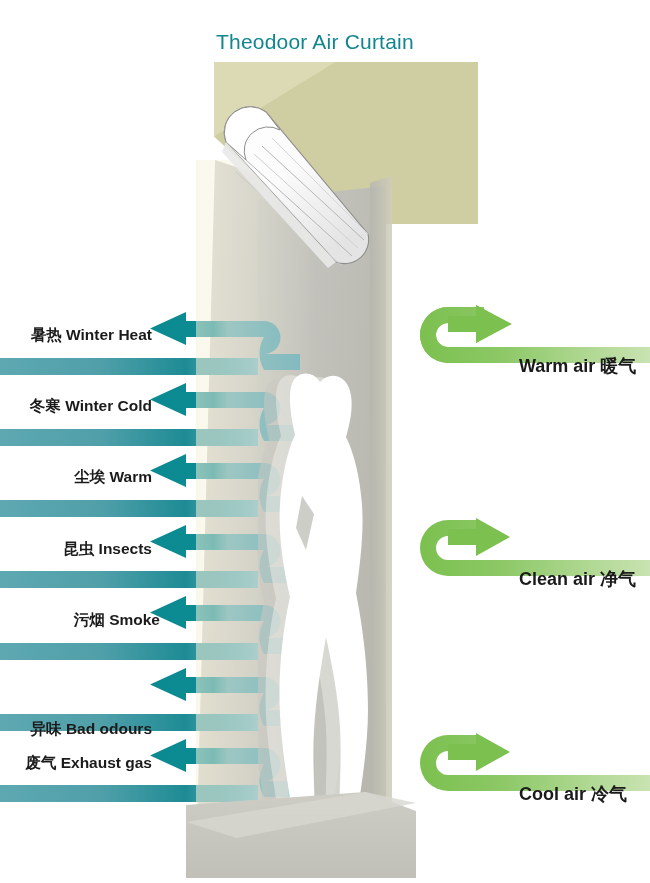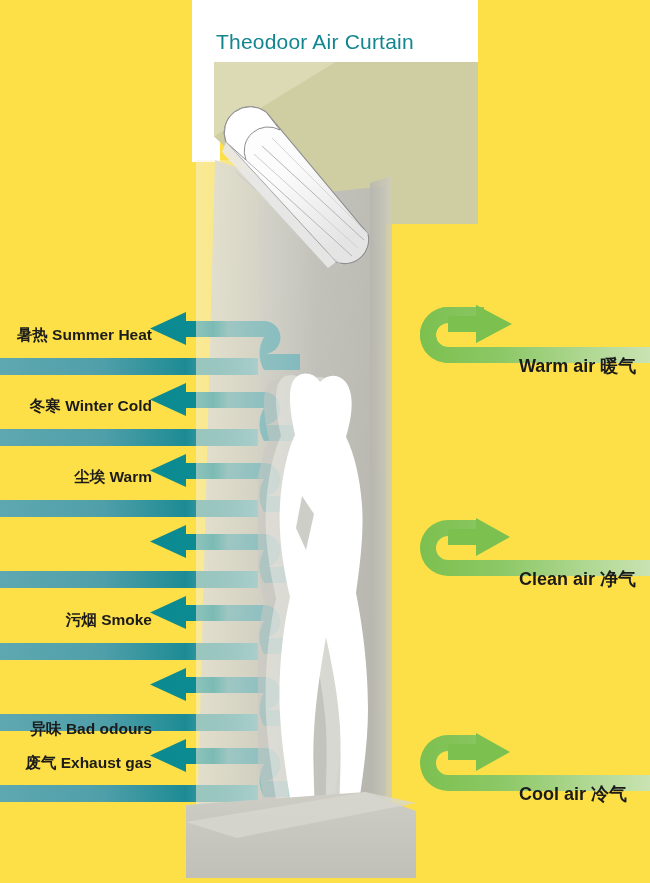--- a/index.html
+++ b/index.html
@@ -2,21 +2,21 @@
 <html><head>
 <meta charset="utf-8">
 <style>
   html,body{margin:0;padding:0;}
   body{
     width:650px;height:883px;
     background:#f6f1da;
     font-family:"Liberation Sans","DejaVu Sans",sans-serif;
     overflow:hidden;
   }
-  #stage{position:relative;width:650px;height:883px;overflow:hidden;background:#fde047;}
+  #stage{position:relative;width:650px;height:883px;overflow:hidden;background:#ffffff;}
 
   
   .white-panel{position:absolute;left:192px;top:0;width:286px;height:72px;background:#ffffff;}
   .white-panel-l{position:absolute;left:192px;top:0;width:28px;height:162px;background:#ffffff;}
   .ceiling{
     position:absolute;left:214px;top:62px;width:264px;height:162px;
     background:#cfcda2;
     clip-path:polygon(0% 0%,100% 0%,100% 100%,36% 100%,0% 46%);
   }
   .ceiling-hi{
@@ -331,24 +331,25 @@
         <stop offset="0" stop-color="#7cc04f"></stop>
             <stop offset="0.35" stop-color="#8cc866"></stop>
         <stop offset="1" stop-color="#c9e3b2"></stop>
       </linearGradient>
         </defs>
       <path d="M34 18 A12 12 0 0 0 34 42 L236 42 L236 58 L34 58 A28 28 0 0 1 34 2 L66 2 L66 18 Z" fill="url(#gg3)"></path>
       <path d="M62 0 L96 19 L62 38 L62 27 L34 27 L34 11 L62 11 Z" fill="#7cc04f"></path>
     </svg>
   </div>
 
-  <div class="lbl-left" style="left:0px;top:325px;width:152px;">暑热 Summer Heat</div>
+  <div class="lbl-left" style="left:0px;top:325px;width:152px;">暑热 Winter Heat</div>
   <div class="lbl-left" style="left:0px;top:396px;width:152px;">冬寒 Winter Cold</div>
   <div class="lbl-left" style="left:0px;top:467px;width:152px;">尘埃  Warm</div>
-  <div class="lbl-left" style="left:0px;top:610px;width:152px;">污烟 Smoke</div>
+  <div class="lbl-left" style="left:0px;top:539px;width:152px;">昆虫 Insects</div>
+  <div class="lbl-left" style="left:0px;top:610px;width:152px;padding-left:8px;">污烟 Smoke</div>
   <div class="lbl-left" style="left:0px;top:719px;width:152px;">异味 Bad odours</div>
   <div class="lbl-left" style="left:0px;top:753px;width:152px;">废气 Exhaust gas</div>
 
   <div class="lbl-right" style="left:519px;top:318px;">Warm air  暖气</div>
   <div class="lbl-right" style="left:519px;top:531px;">Clean air  净气</div>
   <div class="lbl-right" style="left:519px;top:746px;">Cool air  冷气</div>
 
 </div>
 
 </body></html>

